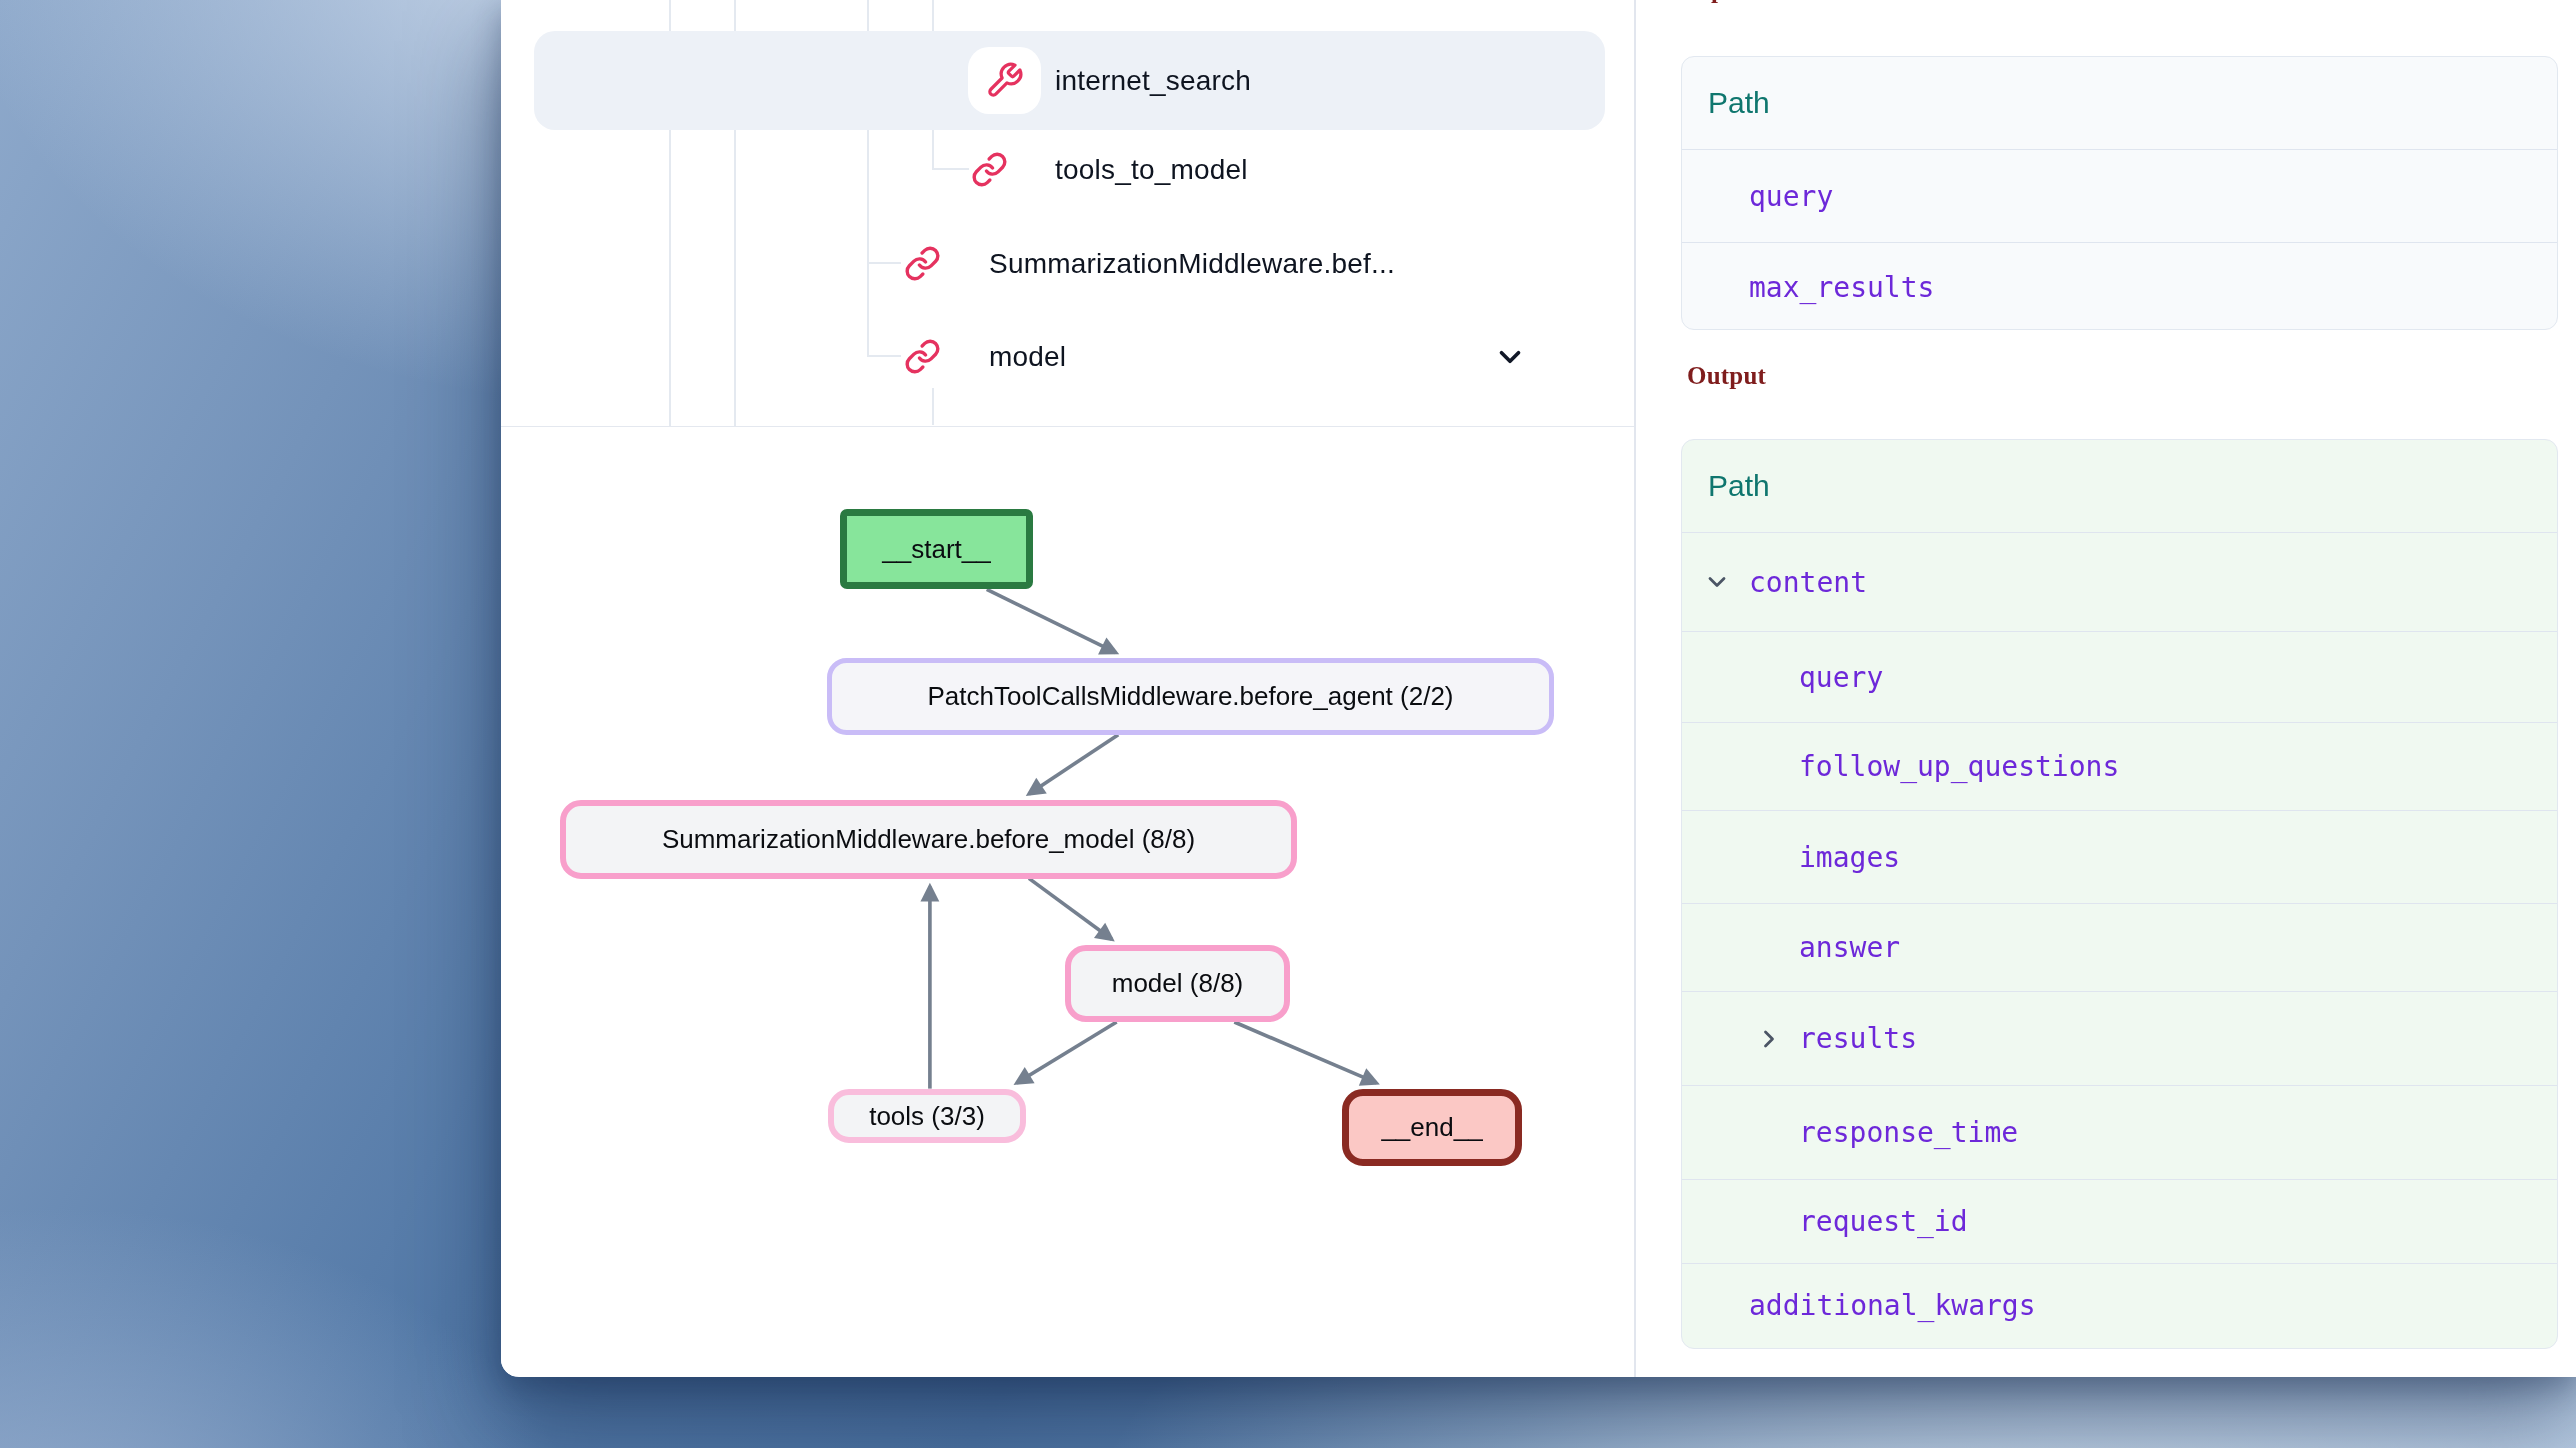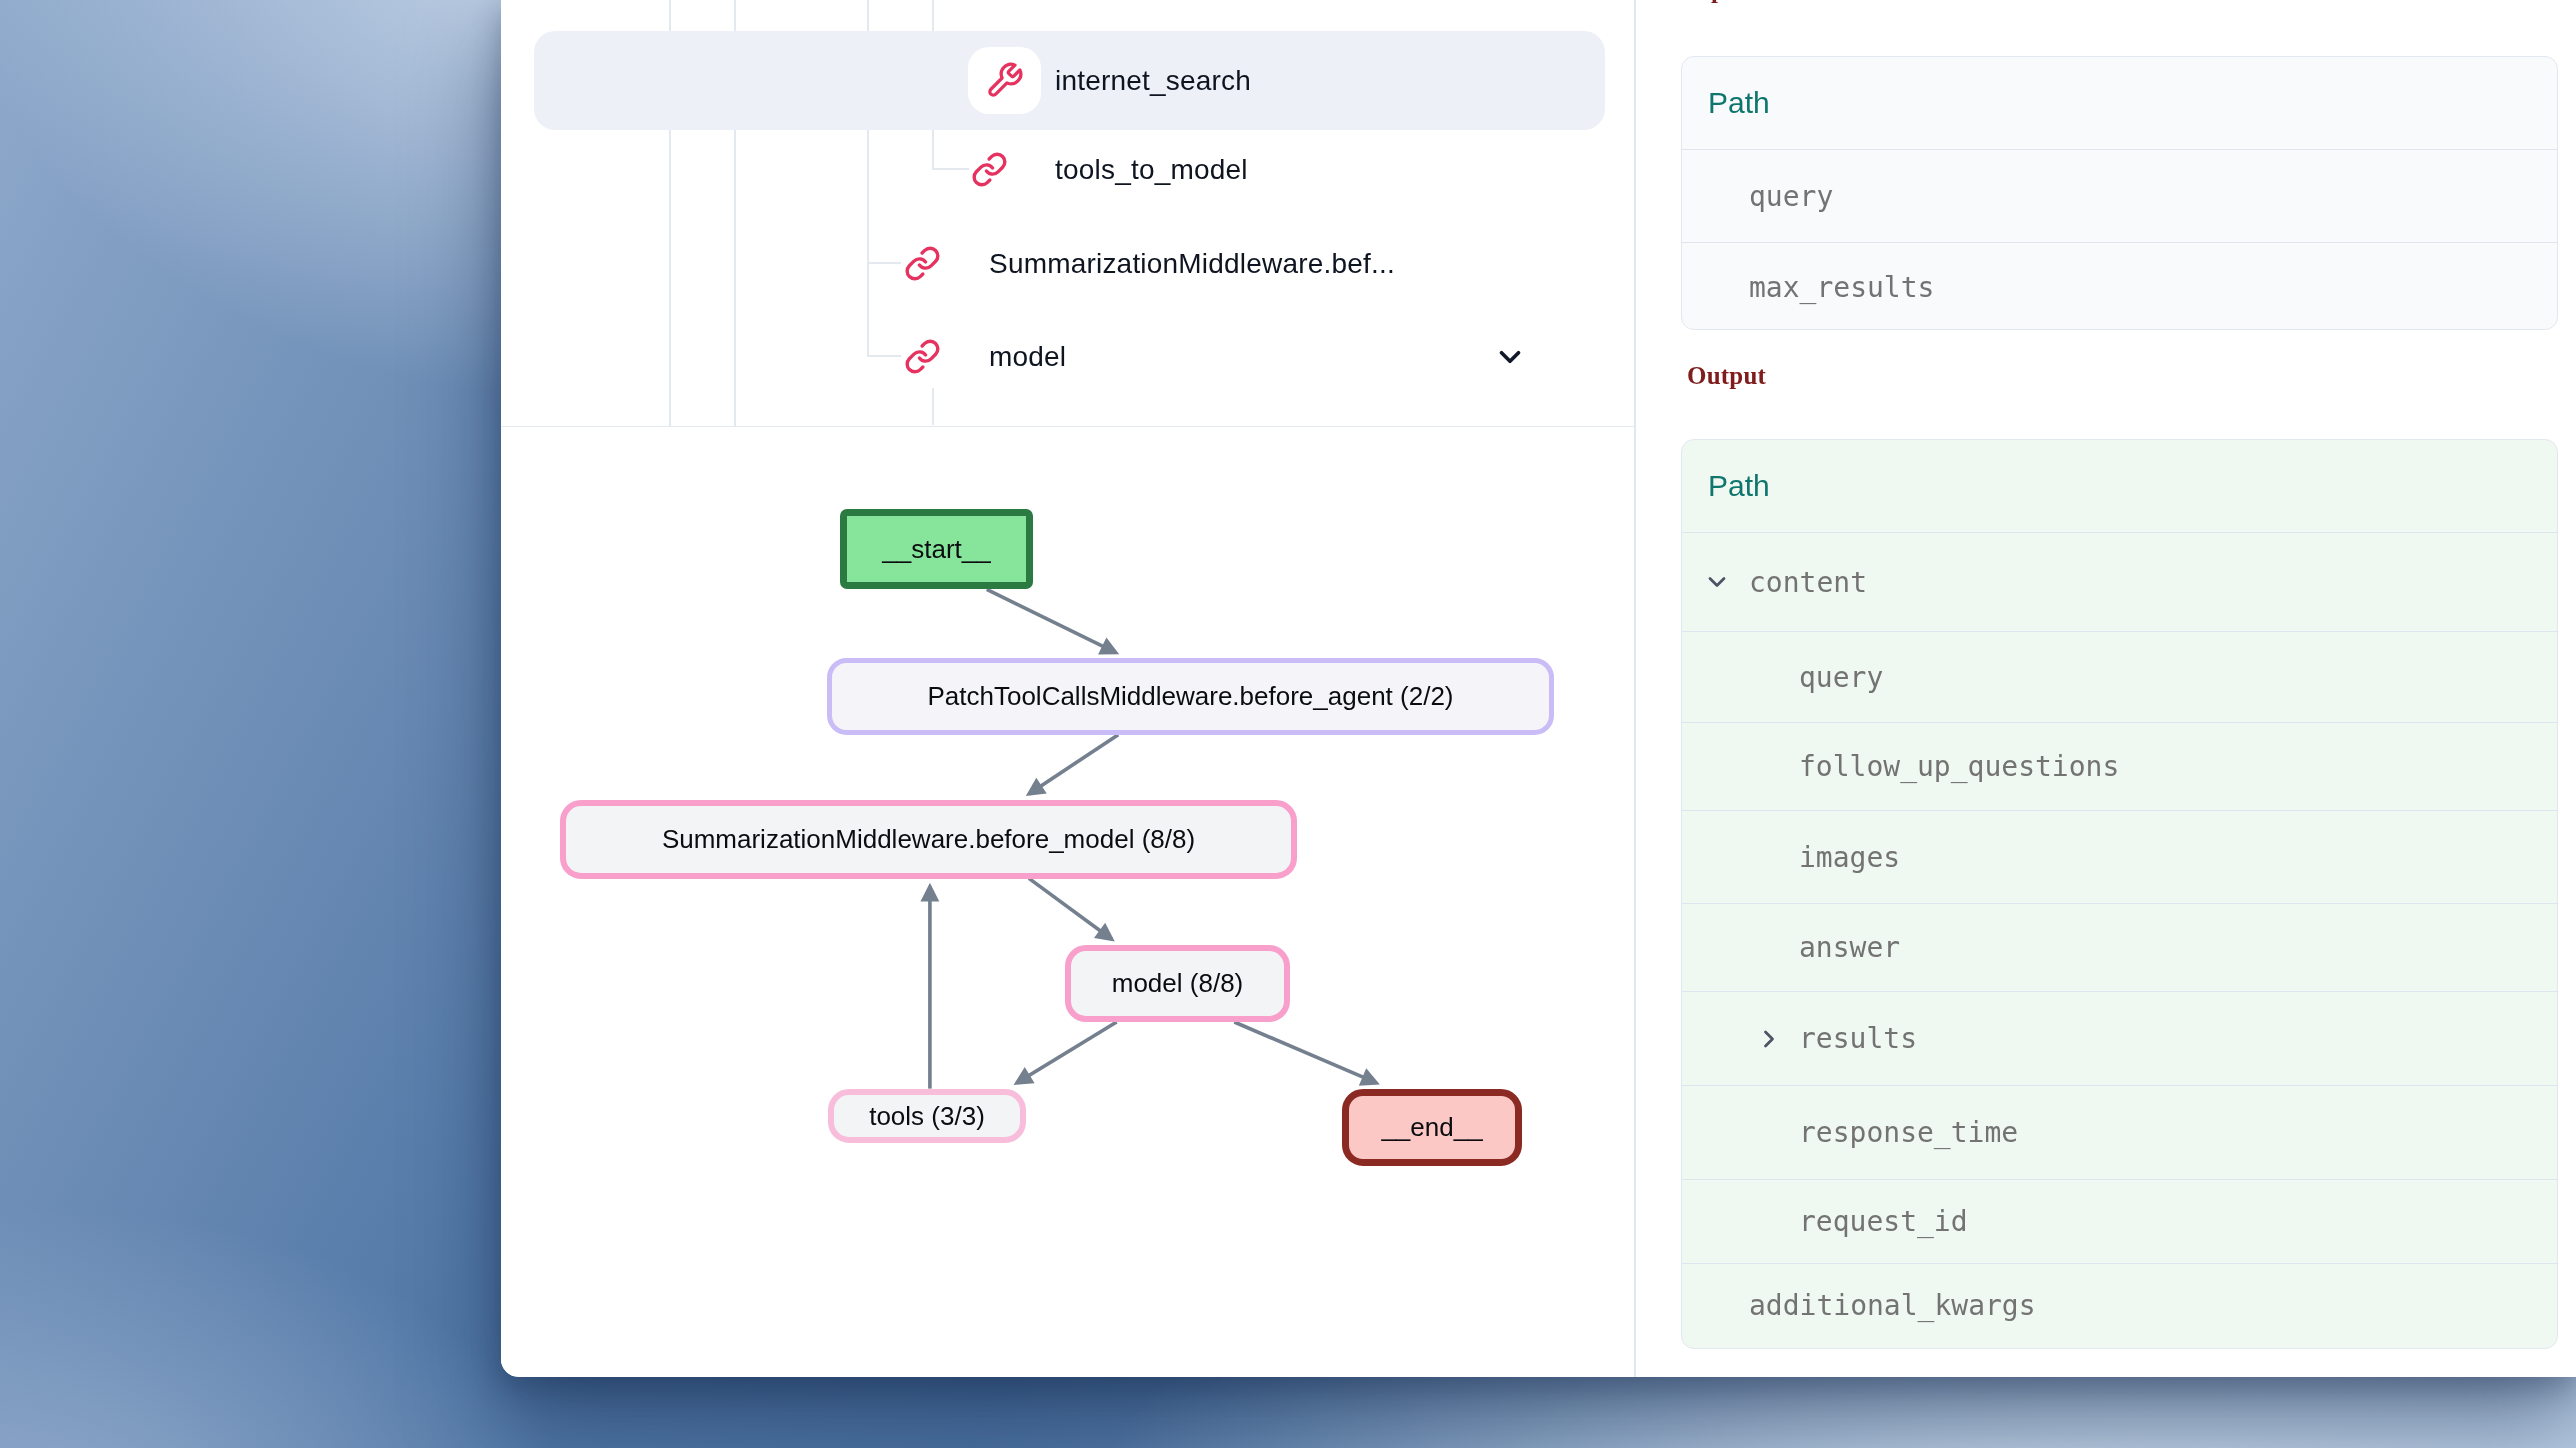--- a/index.html
+++ b/index.html
@@ -68,21 +68,21 @@
   .t-output { top:362px; }
 
   .schema-card { position:absolute; left:45px; width:877px; border:1.6px solid #e2e8f0; border-radius:13px; overflow:hidden; }
   .card-input  { top:56px;  height:274px; background:#f8fafc; }
   .card-output { top:439px; height:910px; background:#f0f9f1; }
 
   .schema-row { position:relative; display:flex; align-items:center; border-top:1.6px solid #dfe5ef; }
   .schema-row:first-child { border-top:none; }
   .hdr-row { height:92px; padding-left:26px; }
   .hdr-label { font-size:30px; font-weight:500; color:#0f766e; }
-  .key-label { font-family:"DejaVu Sans Mono", monospace; font-size:28px; color:#737373; }
+  .key-label { font-family:"DejaVu Sans Mono", monospace; font-size:28px; color:#6d28d9; }
   .lvl0 { padding-left:67px; }
   .lvl1 { padding-left:117px; }
   .chev { position:absolute; top:50%; transform:translateY(-50%); display:flex; }
   .chev-content { left:21px; }
   .chev-results { left:73px; }
 
   .r-in-query { height:93px; } .r-in-max { height:89px; }
   .r-content { height:99px; } .r-query { height:91px; } .r-follow { height:88px; }
   .r-answer { height:88px; } .r-images { height:93px; } .r-results { height:94px; }
   .r-resp { height:94px; } .r-req { height:84px; } .r-add { height:84px; }

